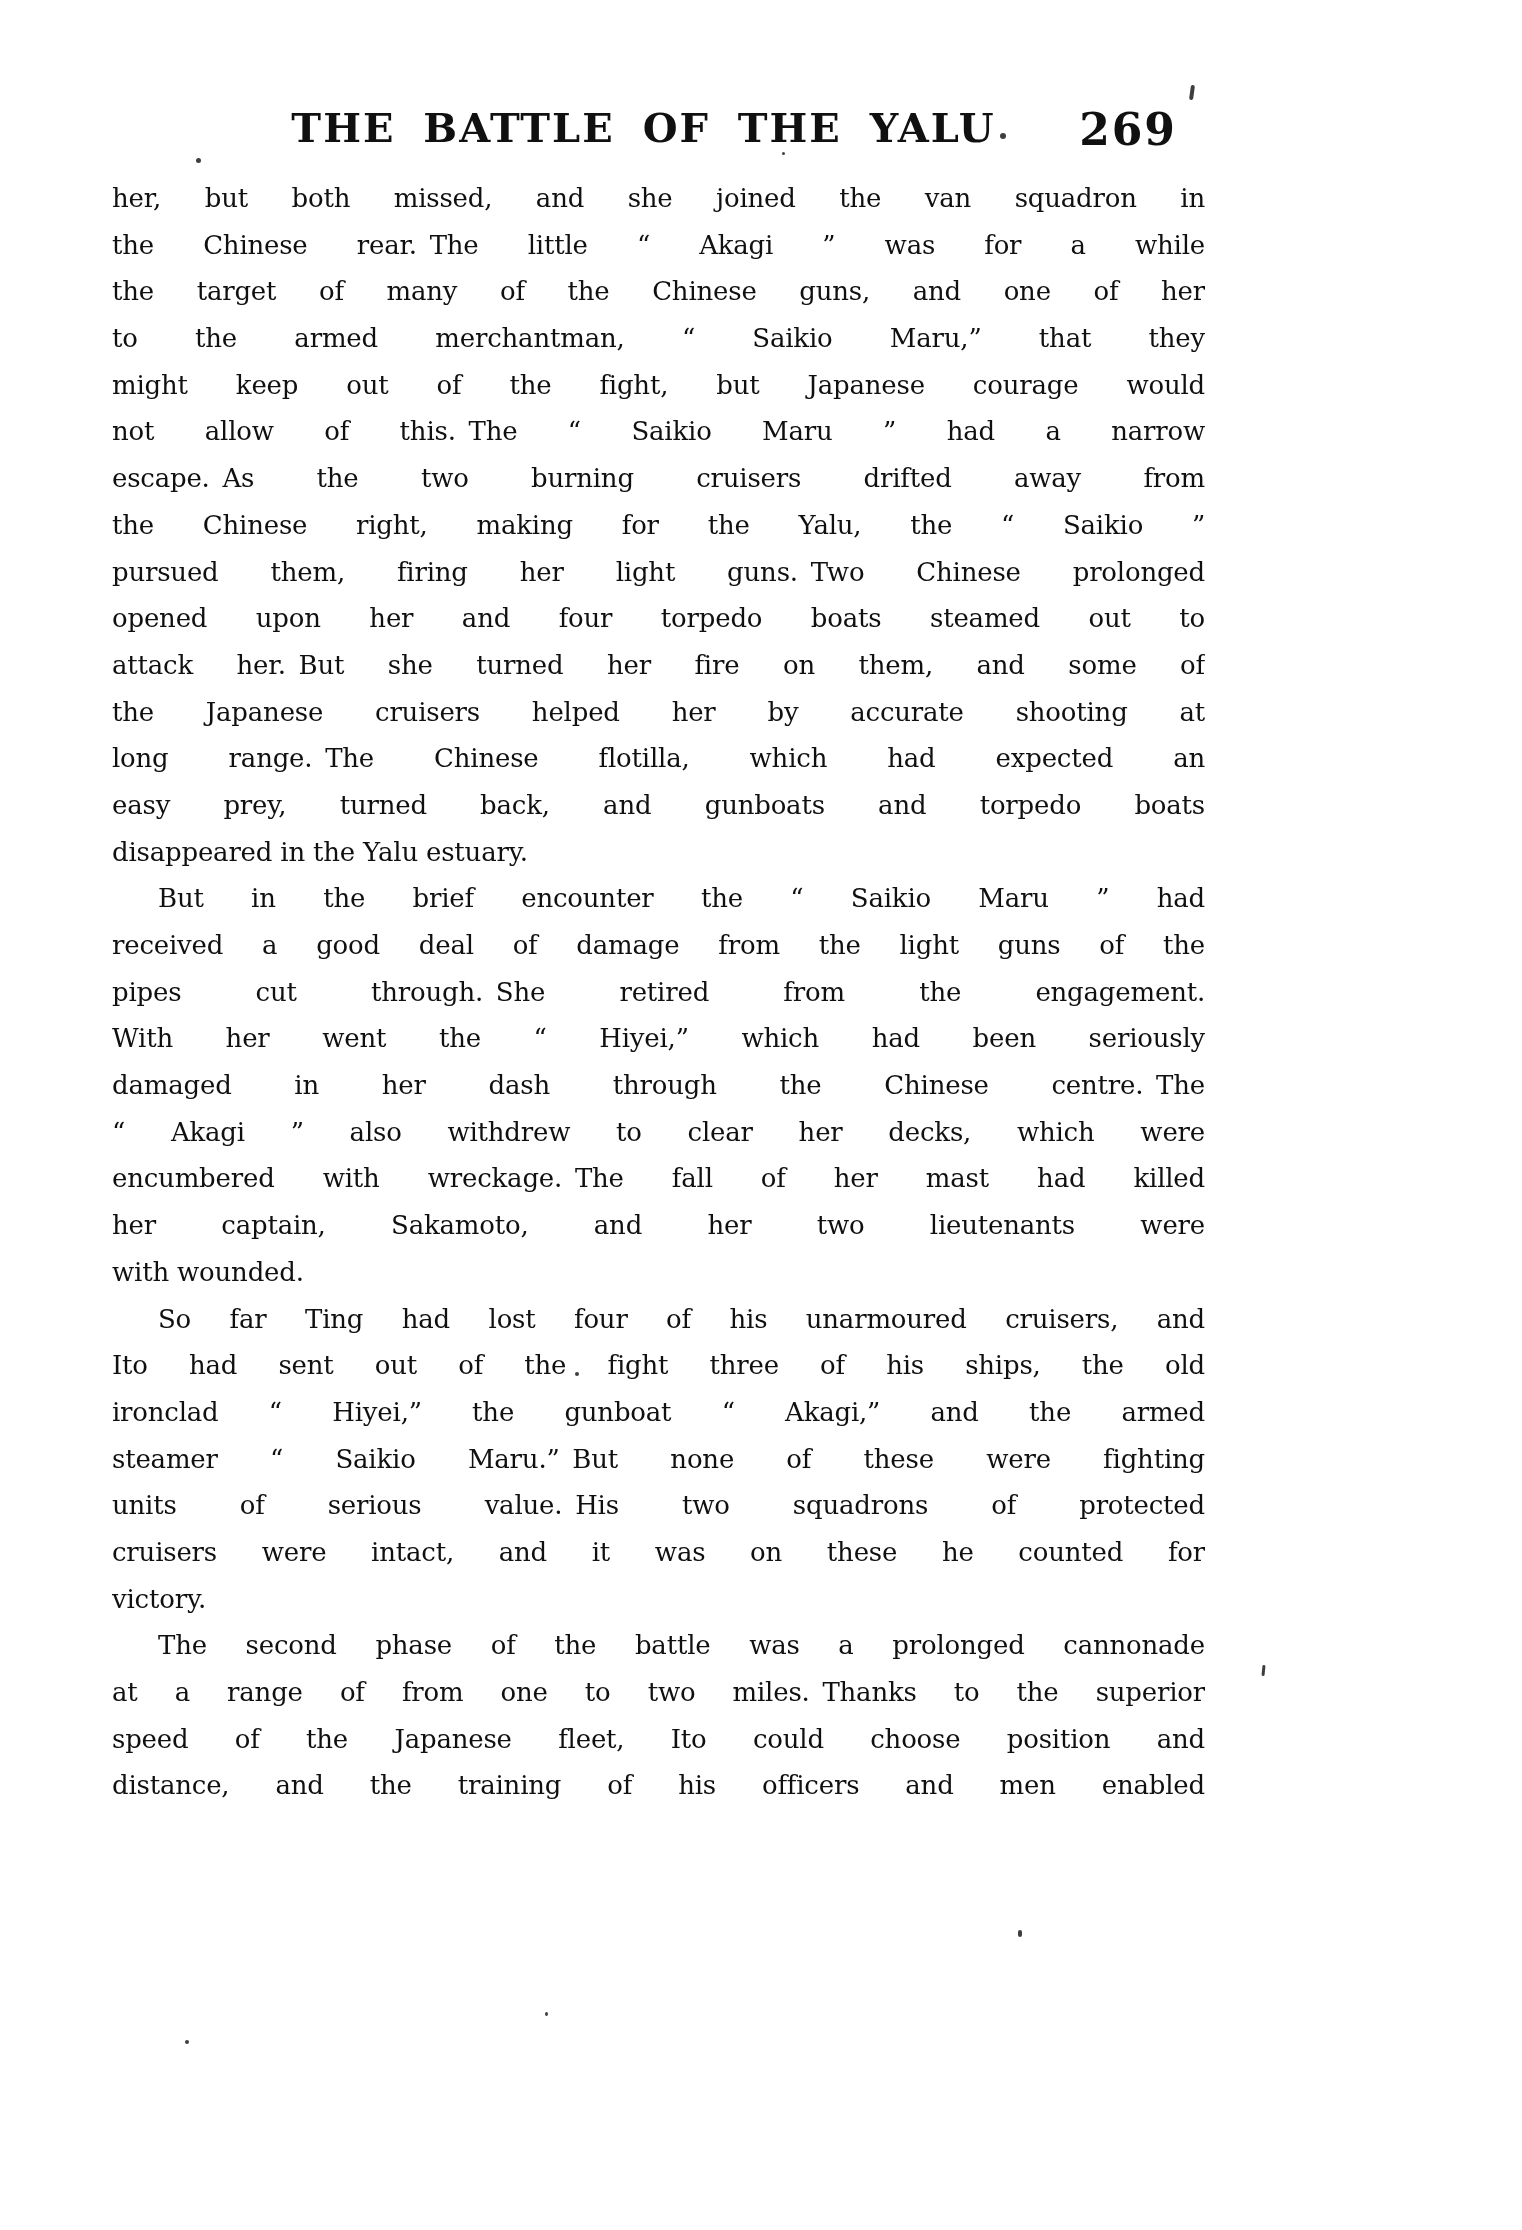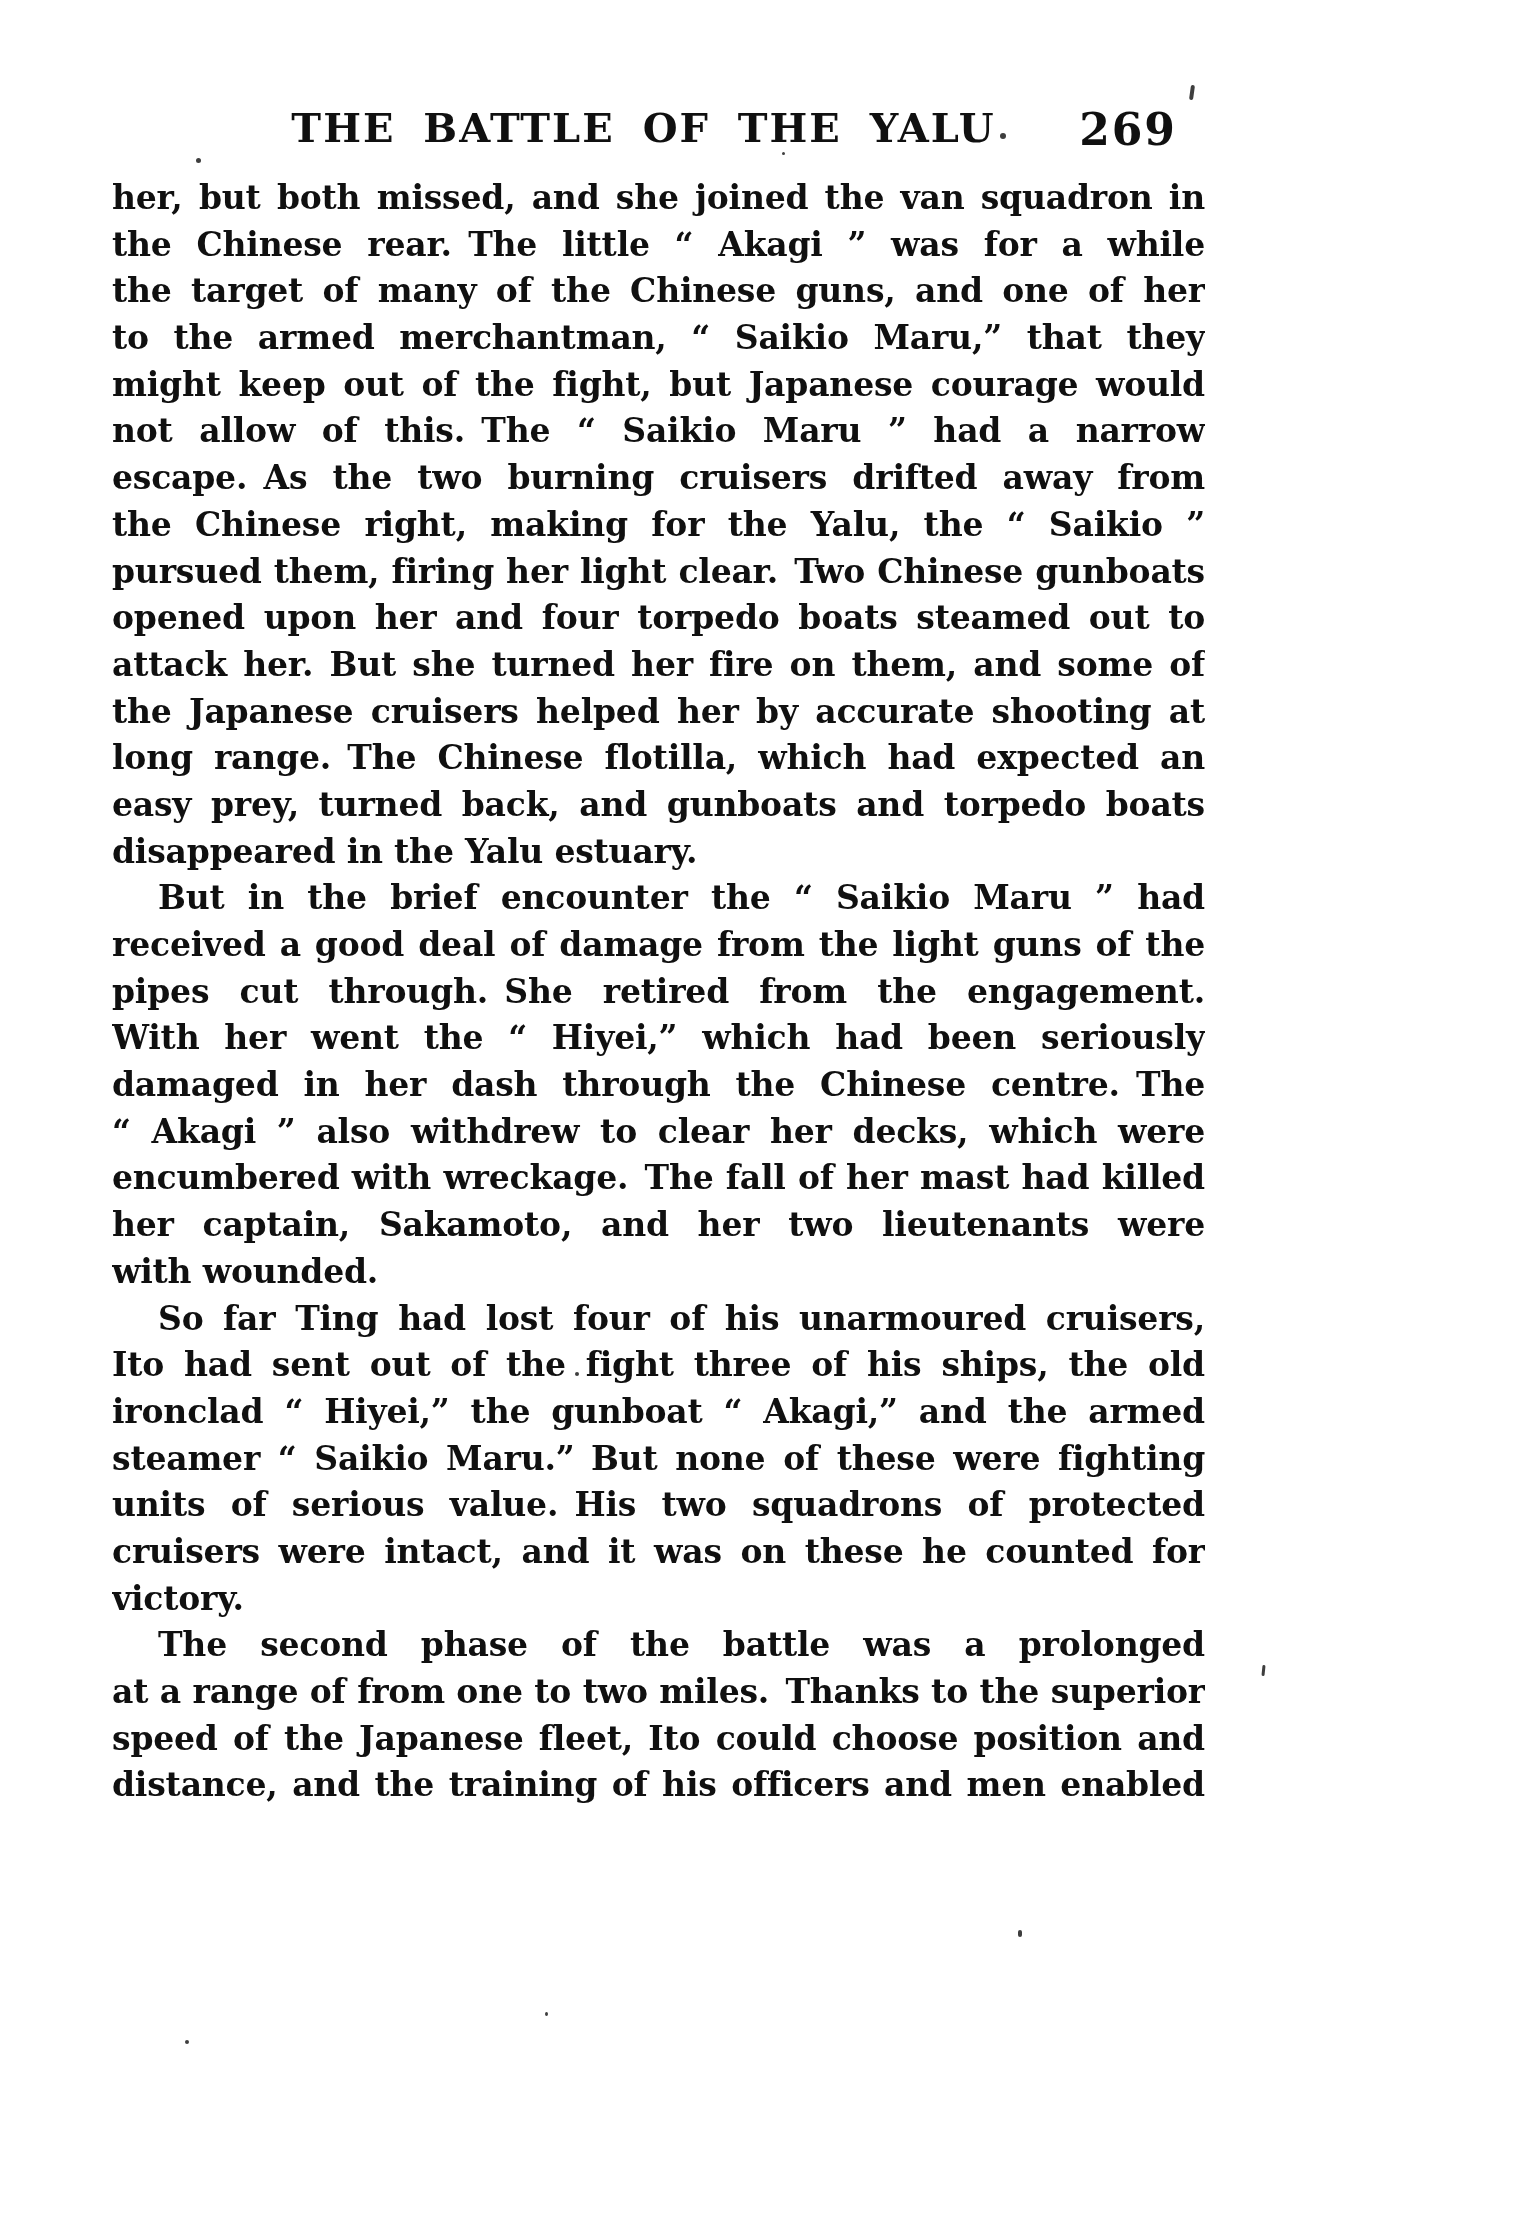--- a/index.html
+++ b/index.html
@@ -42,22 +42,22 @@
   .page-body {
     position: absolute;
     left: 112px;
     top: 175px;
     width: 1093px;
   }
   .paragraph { margin: 0; padding: 0; }
   .line {
     height: 46.7px;
     line-height: 46.7px;
-    font-size: 33px;
-    font-weight: bold;
+    font-size: 26px;
+    font-weight: normal;
     letter-spacing: -0.2px;
     text-align: justify;
     text-align-last: justify;
     text-justify: inter-word;
     overflow: hidden;
     white-space: normal;
   }
   .line.endline { text-align-last: left; }
   .line.indent { text-indent: 46px; }
   .speck {
@@ -80,21 +80,21 @@
   <div class="page-body">
       <div class="paragraph">
         <div class="line">her, but both missed, and she joined the van squadron in</div>
         <div class="line">the Chinese rear. The little “ Akagi ” was for a while</div>
         <div class="line">the target of many of the Chinese guns, and one of her</div>
         <div class="line">to the armed merchantman, “ Saikio Maru,” that they</div>
         <div class="line">might keep out of the fight, but Japanese courage would</div>
         <div class="line">not allow of this. The “ Saikio Maru ” had a narrow</div>
         <div class="line">escape. As the two burning cruisers drifted away from</div>
         <div class="line">the Chinese right, making for the Yalu, the “ Saikio ”</div>
-        <div class="line">pursued them, firing her light clear. Two Chinese gunboats</div>
+        <div class="line">pursued them, firing her light guns. Two Chinese prolonged</div>
         <div class="line">opened upon her and four torpedo boats steamed out to</div>
         <div class="line">attack her. But she turned her fire on them, and some of</div>
         <div class="line">the Japanese cruisers helped her by accurate shooting at</div>
         <div class="line">long range. The Chinese flotilla, which had expected an</div>
         <div class="line">easy prey, turned back, and gunboats and torpedo boats</div>
         <div class="line endline">disappeared in the Yalu estuary.</div>
       </div>
       <div class="paragraph">
         <div class="line indent">But in the brief encounter the “ Saikio Maru ” had</div>
         <div class="line">received a good deal of damage from the light guns of the</div>

